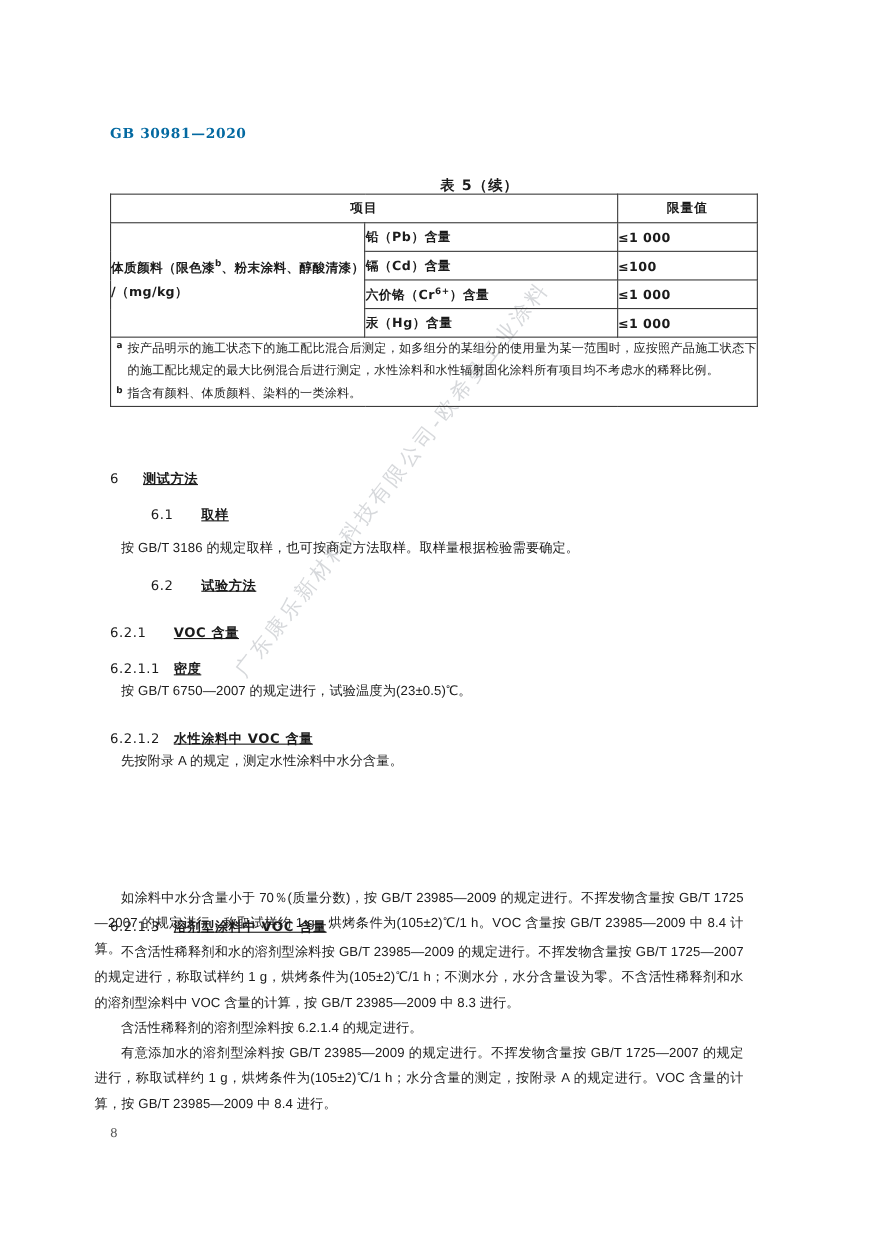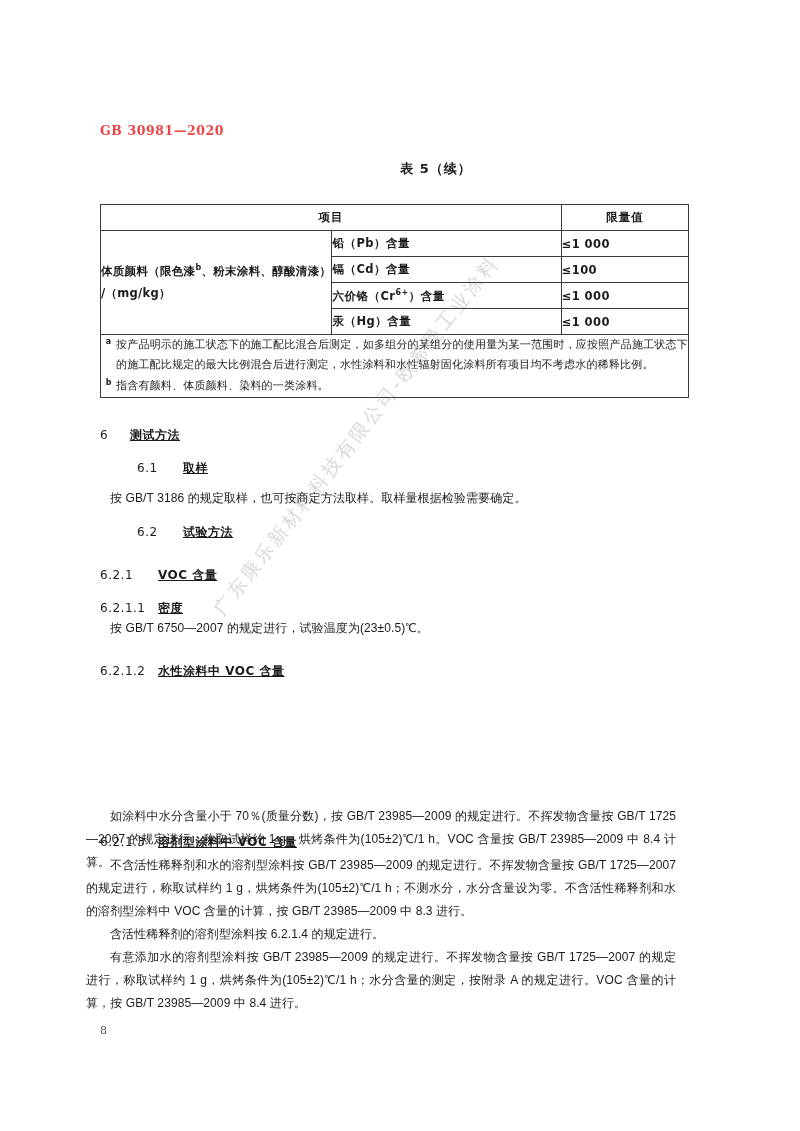--- a/index.html
+++ b/index.html
@@ -47,47 +47,47 @@
     color: rgba(120, 125, 135, 0.30);
     white-space: nowrap;
     pointer-events: none;
     user-select: none;
   }
 
   
   .runhead {
     position: absolute;
     left: 100px;
-    top: 123px;
+    top: 113px;
     font-family: "DejaVu Serif", "Liberation Serif", serif;
     font-weight: bold;
     font-size: 12.5px;
     letter-spacing: 0.6px;
-    color: #ef4444;
+    color: #0369a1;
   }
 
   
   .table-caption {
     position: absolute;
     left: 0;
     top: 160px;
     width: 800px;
     text-align: center;
     font-family: "DejaVu Sans", "Liberation Sans", sans-serif;
     font-weight: bold;
     font-size: 13px;
     letter-spacing: 1px;
     margin-left: 36px;
   }
 
   
   .table-wrap {
     position: absolute;
     left: 100px;
-    top: 204px;
+    top: 176px;
     width: 665px;
   }
   table.spec {
     border-collapse: collapse;
     width: 589px;
     table-layout: fixed;
     font-family: "DejaVu Sans", "Liberation Sans", sans-serif;
     font-size: 11.5px;
     color: #1b1b1b;
   }
@@ -282,20 +282,23 @@
   <div class="clause-h" style="top:590px;">
     <span class="num w4">6.2.1.1</span><span>密度</span>
   </div>
   <div class="para" style="top:617px;">
     <p>按 GB/T 6750—2007 的规定进行，试验温度为(23±0.5)℃。</p>
   </div>
 
   <div class="clause-h" style="top:653px;">
     <span class="num w4">6.2.1.2</span><span>水性涂料中 VOC 含量</span>
   </div>
+  <div class="para" style="top:680px;">
+    <p>先按附录 A 的规定，测定水性涂料中水分含量。</p>
+  </div>
   <div class="para" style="top:772px;margin-top:33px;">
     <p>如涂料中水分含量小于 70％(质量分数)，按 GB/T 23985—2009 的规定进行。不挥发物含量按 GB/T 1725—2007 的规定进行，称取试样约 1 g，烘烤条件为(105±2)℃/1 h。VOC 含量按 GB/T 23985—2009 中 8.4 计算。</p>
   </div>
 
   <div class="clause-h" style="top:824px;">
     <span class="num w4">6.2.1.3</span><span>溶剂型涂料中 VOC 含量</span>
   </div>
   <div class="para" style="top:854px;">
     <p>不含活性稀释剂和水的溶剂型涂料按 GB/T 23985—2009 的规定进行。不挥发物含量按 GB/T 1725—2007 的规定进行，称取试样约 1 g，烘烤条件为(105±2)℃/1 h；不测水分，水分含量设为零。不含活性稀释剂和水的溶剂型涂料中 VOC 含量的计算，按 GB/T 23985—2009 中 8.3 进行。</p>
   </div>

